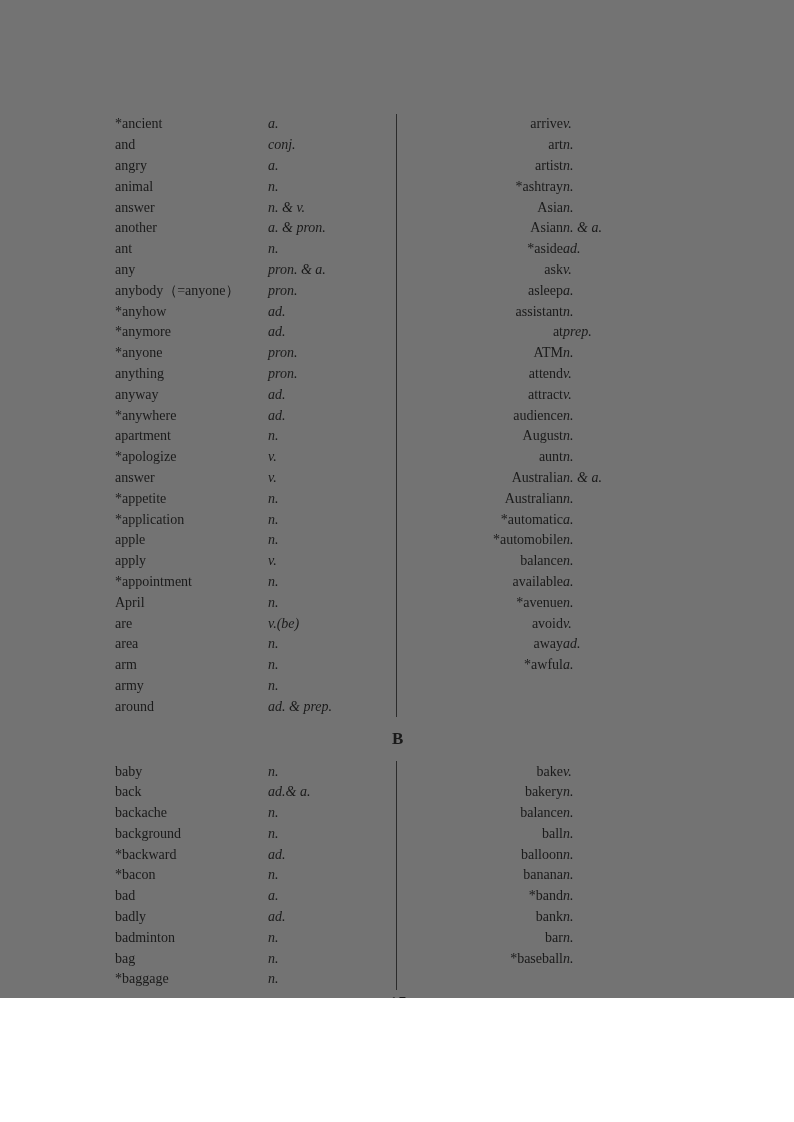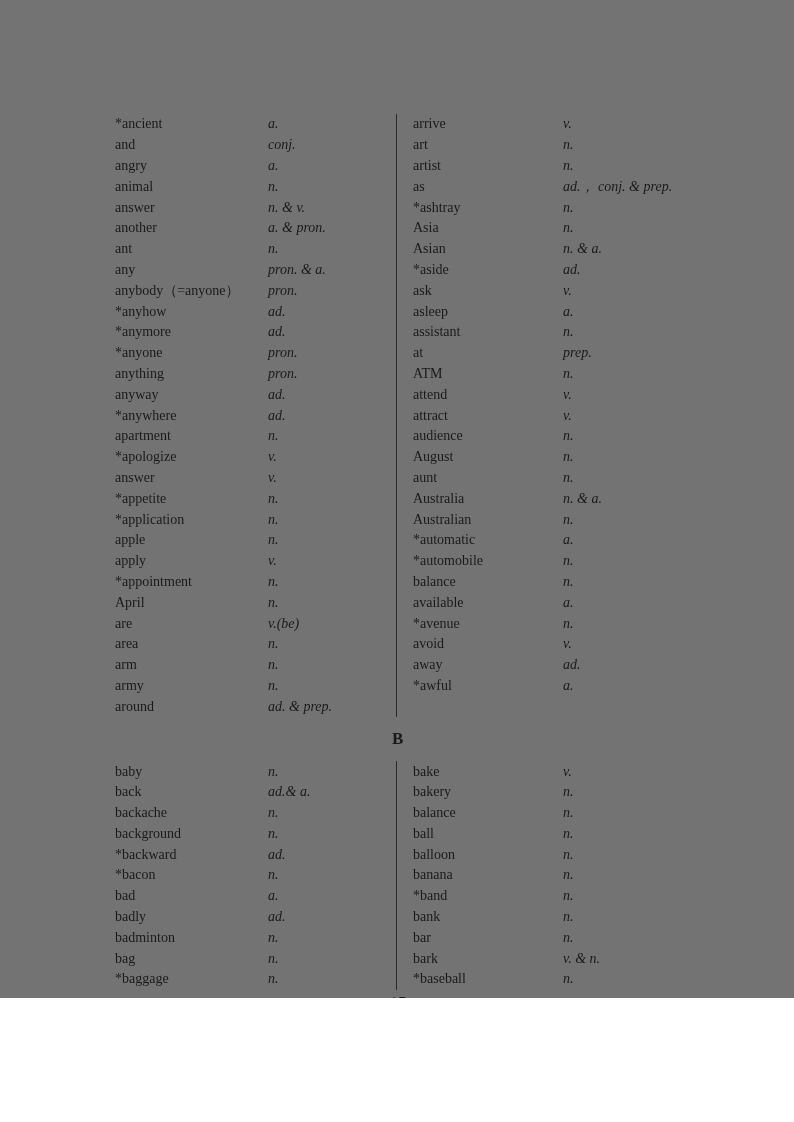--- a/index.html
+++ b/index.html
@@ -27,21 +27,21 @@
     box-sizing: border-box;
   }
   .row {
     height: 20.8px;
     display: flex;
     align-items: center;
     font-size: 14px;
     white-space: nowrap;
   }
   .col-left .word { display: inline-block; width: 153px; }
-  .col-right .word { display: inline-block; width: 150px; }
+  .col-right .word { display: inline-block; width: 150px; text-align: right; }
   .pos { font-style: italic; }
   .section-header {
     margin: 0;
     height: 44px;
     display: flex;
     align-items: center;
     justify-content: center;
     font-size: 17px;
     font-weight: bold;
     letter-spacing: 0.5px;
@@ -184,24 +184,20 @@
           </div>
           <div class="row">
             <span class="word">art</span>
             <span class="pos">n.</span>
           </div>
           <div class="row">
             <span class="word">artist</span>
             <span class="pos">n.</span>
           </div>
           <div class="row">
-            <span class="word">as</span>
-            <span class="pos">ad.， conj. &amp; prep.</span>
-          </div>
-          <div class="row">
             <span class="word">*ashtray</span>
             <span class="pos">n.</span>
           </div>
           <div class="row">
             <span class="word">Asia</span>
             <span class="pos">n.</span>
           </div>
           <div class="row">
             <span class="word">Asian</span>
             <span class="pos">n. &amp; a.</span>
@@ -373,24 +369,20 @@
           </div>
           <div class="row">
             <span class="word">bank</span>
             <span class="pos">n.</span>
           </div>
           <div class="row">
             <span class="word">bar</span>
             <span class="pos">n.</span>
           </div>
           <div class="row">
-            <span class="word">bark</span>
-            <span class="pos">v. &amp; n.</span>
-          </div>
-          <div class="row">
             <span class="word">*baseball</span>
             <span class="pos">n.</span>
           </div>
         </div>
     </section>
 
     <div class="page-number">15</div>
 
   </div>
 </div>

